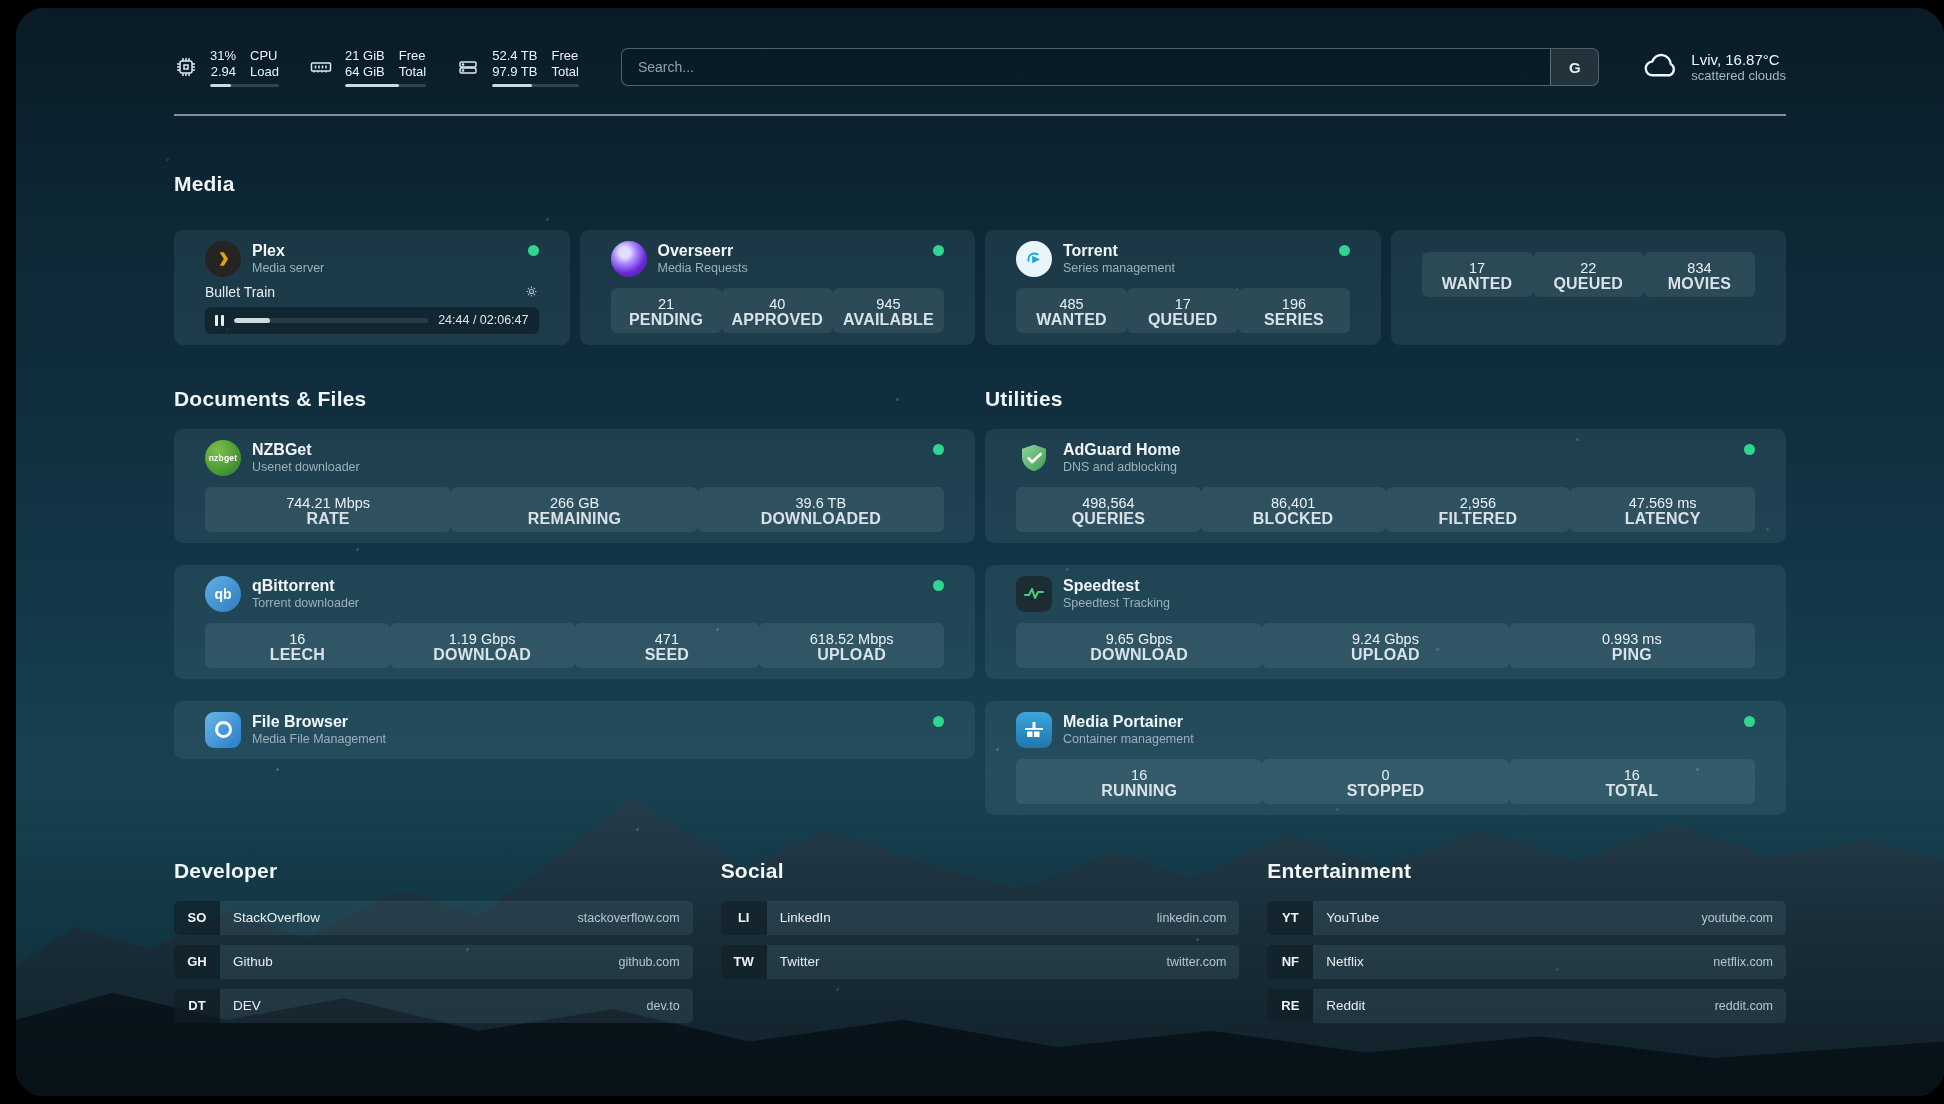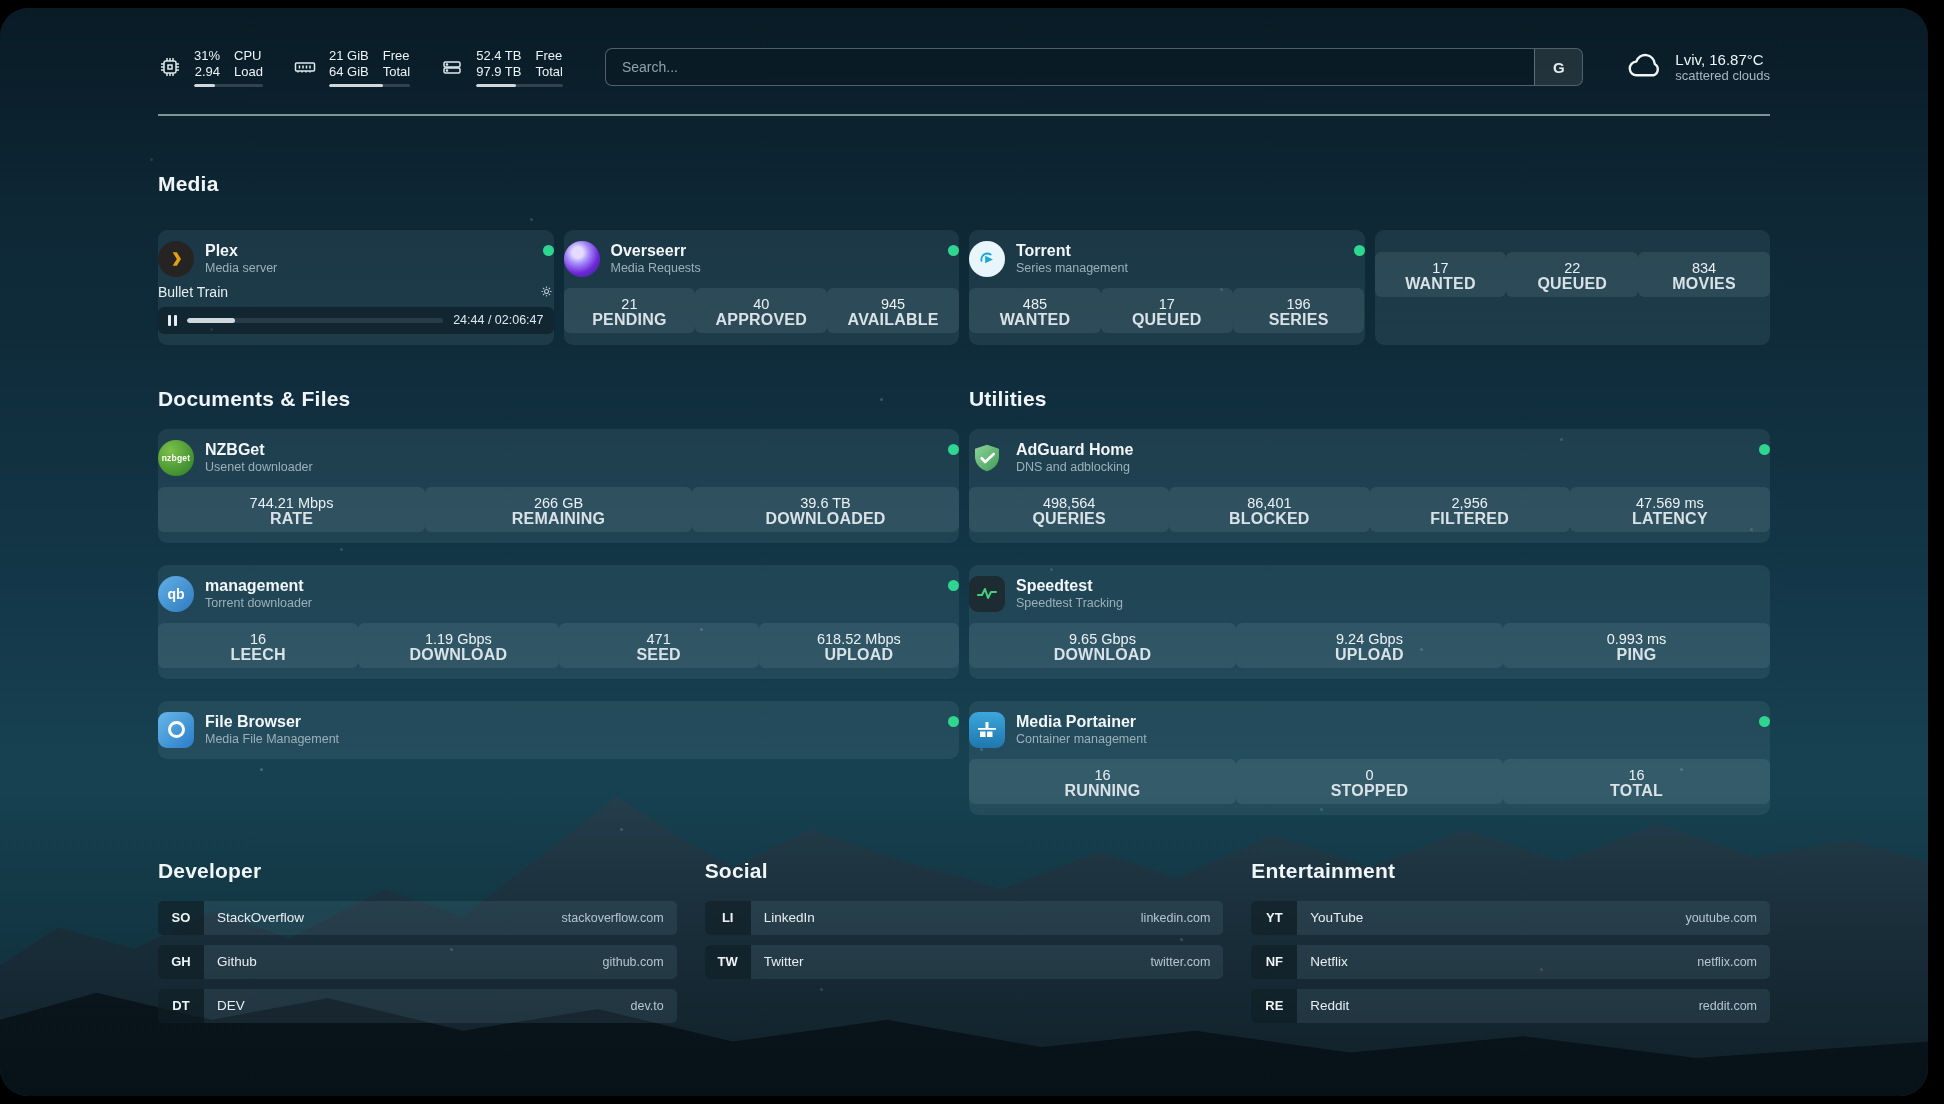--- a/index.html
+++ b/index.html
@@ -1,17 +1,17 @@
 <!DOCTYPE html>
 <html><head>
 <meta charset="utf-8">
 <style>
   * { box-sizing: border-box; margin: 0; padding: 0; }
   html,body { width:1944px; height:1104px; background:#000; font-family:"Liberation Sans", sans-serif; }
-  .screen { position:absolute; left:0; top:8px; width:1928px; height:1088px; border-radius:28px; overflow:hidden;
+  .screen { position:absolute; left:16px; top:8px; width:1928px; height:1088px; border-radius:28px; overflow:hidden;
             background:linear-gradient(180deg,#0b212d 0%,#0f2b3a 30%,#143a4b 58%,#174151 70%,#16404f 78%); }
   .bg { position:absolute; inset:0; z-index:0; }
   .mtn { position:absolute; inset:0; }
   .mtn-far { clip-path: polygon(0% 88%,3% 84.5%,7% 86.5%,11% 83%,15% 85.5%,20% 81%,24% 83.5%,28% 78%,32% 72.5%,35% 76%,38% 79%,42% 75.5%,47% 78.5%,52% 81%,57% 77.5%,61% 80%,66% 76%,71% 79%,76% 75.5%,81% 78.5%,86% 75%,91% 78%,96% 76.5%,100% 78.5%,100% 100%,0% 100%);
              background:linear-gradient(180deg,#aebdc8 0%,#8299a7 10%,#5d7485 28%,#3a5161 52%,#223744 80%,#1a2b36 100%); opacity:.85; }
   .mtn-near { clip-path: polygon(0% 93%,5% 90.5%,11% 93%,17% 91%,24% 94%,31% 92%,38% 95%,46% 93%,54% 95.5%,62% 94%,70% 96%,79% 94.5%,88% 96.5%,100% 95%,100% 100%,0% 100%);
              background:linear-gradient(180deg,#27404e 0%,#142530 45%,#0a141b 100%); }
   .snow { position:absolute; left:0; top:0; width:3px; height:3px; border-radius:50%;
           box-shadow: 210px 320px 0 rgba(255,255,255,.22), 530px 210px 0 rgba(255,255,255,.16),
           880px 390px 0 rgba(255,255,255,.2), 1220px 280px 0 rgba(255,255,255,.15),
@@ -54,21 +54,21 @@
   .divider { height:1.5px; background:rgba(225,238,243,.55); margin-top:18px; border:none; }
 
   
   .section-title { font-size:21px; font-weight:600; color:#f0f5f7; letter-spacing:.2px; }
   .media-title { margin-top:56px; margin-bottom:34px; }
   .grid-4 { display:grid; grid-template-columns:repeat(4,1fr); gap:10px; }
   .two-col { display:grid; grid-template-columns:1fr 1fr; gap:10px; margin-top:42px; }
   .col-title { margin-bottom:18px; }
   .card-stack { display:flex; flex-direction:column; gap:22px; }
 
-  .card { background:rgba(108,140,155,.16); border-radius:9px; padding:11px 0; position:relative; }
+  .card { background:rgba(108,140,155,.16); border-radius:9px; padding:11px 31px; position:relative; }
   .card-head { display:flex; align-items:center; gap:11px; }
   .card-titles { display:flex; flex-direction:column; gap:1px; }
   .card-title { font-size:16px; font-weight:600; color:#f2f6f8; line-height:19px; }
   .card-sub { font-size:12.5px; color:#9cb0bb; line-height:15px; }
   .dot { width:11px; height:11px; border-radius:50%; background:#2fd68f; margin-left:auto; align-self:flex-start; margin-top:4px; flex:0 0 auto; }
 
   .stats { display:flex; margin-top:11px; }
   .stat { flex:1; background:rgba(190,215,228,.10); border-radius:6px; text-align:center; padding:7px 4px 6px; }
   .stat-value { font-size:14.5px; color:#eaf1f4; line-height:18px; }
   .stat-label { font-size:16px; font-weight:700; color:#d8e2e7; line-height:14px; letter-spacing:.2px; }
@@ -349,21 +349,21 @@
               </div>
             </div>
           </div>
 
           <div class="card">
             <div class="card-head">
               <div class="app-icon icon-qb">
                 <span>qb</span>
               </div>
               <div class="card-titles">
-                <div class="card-title">management</div>
+                <div class="card-title">qBittorrent</div>
                 <div class="card-sub">Torrent downloader</div>
               </div>
               <span class="dot"></span>
             </div>
             <div class="stats">
               <div class="stat">
                 <div class="stat-value">16</div>
                 <div class="stat-label">LEECH</div>
               </div>
               <div class="stat">

